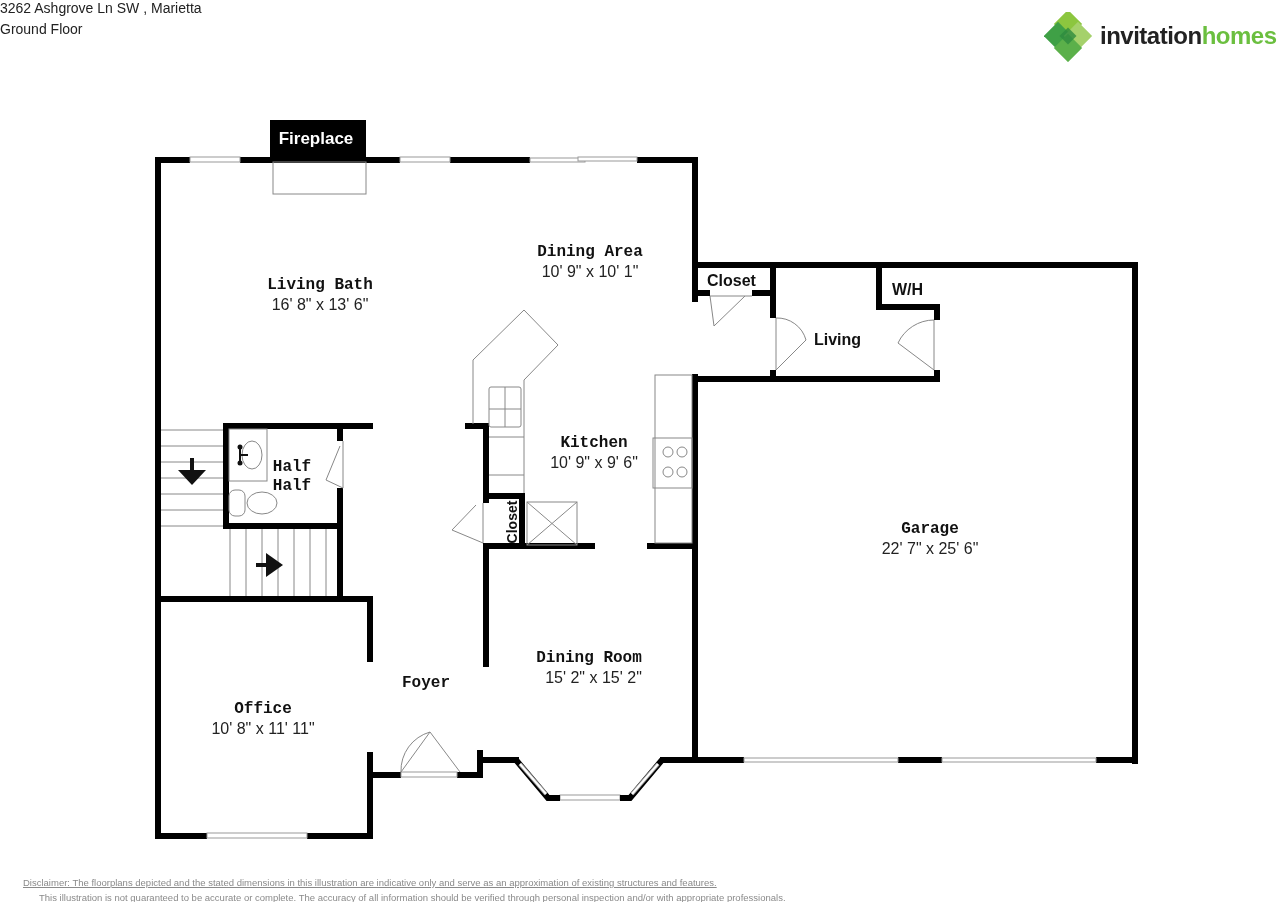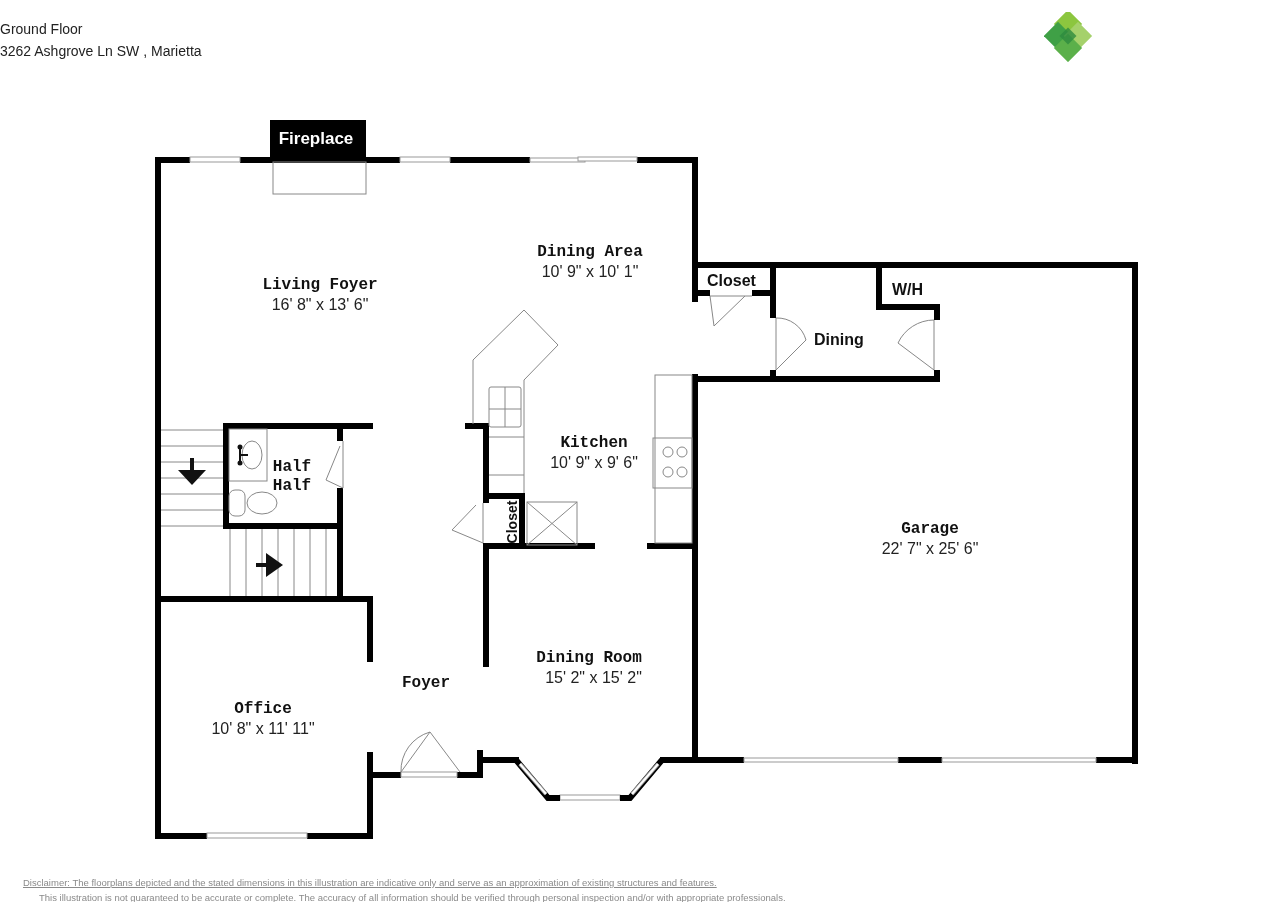--- a/index.html
+++ b/index.html
@@ -1,18 +1,18 @@
 <!DOCTYPE html>
 <html><head>
   <meta charset="utf-8">
   <style>
     html, body { margin: 0; padding: 0; background: #ffffff; }
     body { width: 1280px; height: 902px; position: relative; overflow: hidden; font-family: "Liberation Sans", sans-serif; color: #000; }
     .header-text { position: absolute; left: 0; font-size: 14px; color: #222; line-height: 16px; }
-    #addr { top: 0; margin-top: 43px; }
+    #addr { top: 0; }
     #floor { top: 21px; }
     .logo { position: absolute; left: 1044px; top: 12px; width: 236px; height: 50px; }
     .logo-word { position: absolute; left: 56px; top: 10px; font-size: 24px; font-weight: bold; letter-spacing: -0.5px; white-space: nowrap; }
     .logo-word .a { color: #222; }
     .logo-word .b { color: #6bbf3f; }
     .plan { position: absolute; left: 0; top: 0; }
     .lbl { position: absolute; text-align: center; transform: translateX(-50%); white-space: nowrap; }
     .lbl .n { font-weight: bold; font-size: 16px; line-height: 19px; color: #111; font-family: Liberation Mono, monospace; }
     .lbl .d { font-size: 16px; line-height: 19px; color: #222; }
     .small-lbl { position: absolute; font-weight: bold; font-size: 16px; color: #111; white-space: nowrap; }
@@ -28,20 +28,21 @@
 <div id="floor" class="header-text">Ground Floor</div>
 
 <div class="logo">
   <svg width="50" height="50" viewBox="0 0 50 50" style="position:absolute;left:0;top:0;">
     <rect x="14" y="2" width="20" height="20" transform="rotate(45 24 12)" fill="#8cc63f"></rect>
     <rect x="4" y="14" width="20" height="20" transform="rotate(45 14 24)" fill="#3fa046"></rect>
     <rect x="24" y="14" width="20" height="20" transform="rotate(45 34 24)" fill="#a5d16b"></rect>
     <rect x="14" y="26" width="20" height="20" transform="rotate(45 24 36)" fill="#5bb04a"></rect>
     <rect x="18" y="18" width="12" height="12" transform="rotate(45 24 24)" fill="#2e8b3e" opacity="0.8"></rect>
   </svg>
+  <div class="logo-word"><span class="a">invitation</span><span class="b">homes</span></div>
 </div>
 
 <svg class="plan" width="1280" height="902" viewBox="0 0 1280 902">
   <g fill="#000">
 
     <rect x="155" y="157" width="35" height="6"></rect>
     <rect x="240" y="157" width="160" height="6"></rect>
     <rect x="450" y="157" width="80" height="6"></rect>
     <rect x="637" y="157" width="61" height="6"></rect>
 
@@ -188,30 +189,30 @@
       <circle cx="240" cy="447" r="2.5"></circle>
       <circle cx="240" cy="463" r="2.5"></circle>
       <rect x="239" y="448" width="2" height="14"></rect>
       <rect x="240" y="454" width="8" height="2"></rect>
     </g>
 </svg>
 
 <div class="fireplace-lbl">Fireplace</div>
 
 <div class="lbl" style="left:320px; top:276px;">
-  <div class="n">Living Foyer</div>
+  <div class="n">Living Bath</div>
   <div class="d">16' 8" x 13' 6"</div>
 </div>
 <div class="lbl" style="left:590px; top:243px;">
   <div class="n">Dining Area</div>
   <div class="d">10' 9" x 10' 1"</div>
 </div>
 <div class="small-lbl" style="left:707px; top:272px;">Closet</div>
 <div class="small-lbl" style="left:892px; top:281px;">W/H</div>
-<div class="small-lbl" style="left:814px; top:331px;">Dining</div>
+<div class="small-lbl" style="left:814px; top:331px;">Living</div>
 <div class="lbl" style="left:292px; top:458px;">
   <div class="n">Half</div>
   <div class="n">Half</div>
 </div>
 <div class="lbl" style="left:594px; top:434px;">
   <div class="n">Kitchen</div>
   <div class="d">10' 9" x 9' 6"</div>
 </div>
 <div class="small-lbl" style="left:491px; top:514px; transform: rotate(-90deg); transform-origin: center; font-size:14px;">Closet</div>
 <div class="lbl" style="left:930px; top:520px;">

